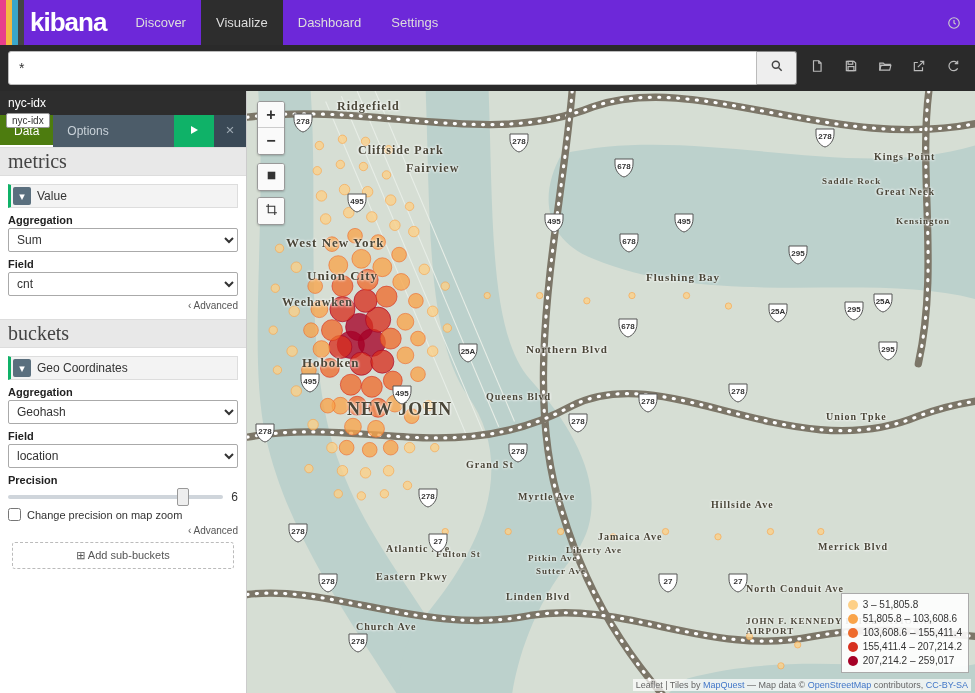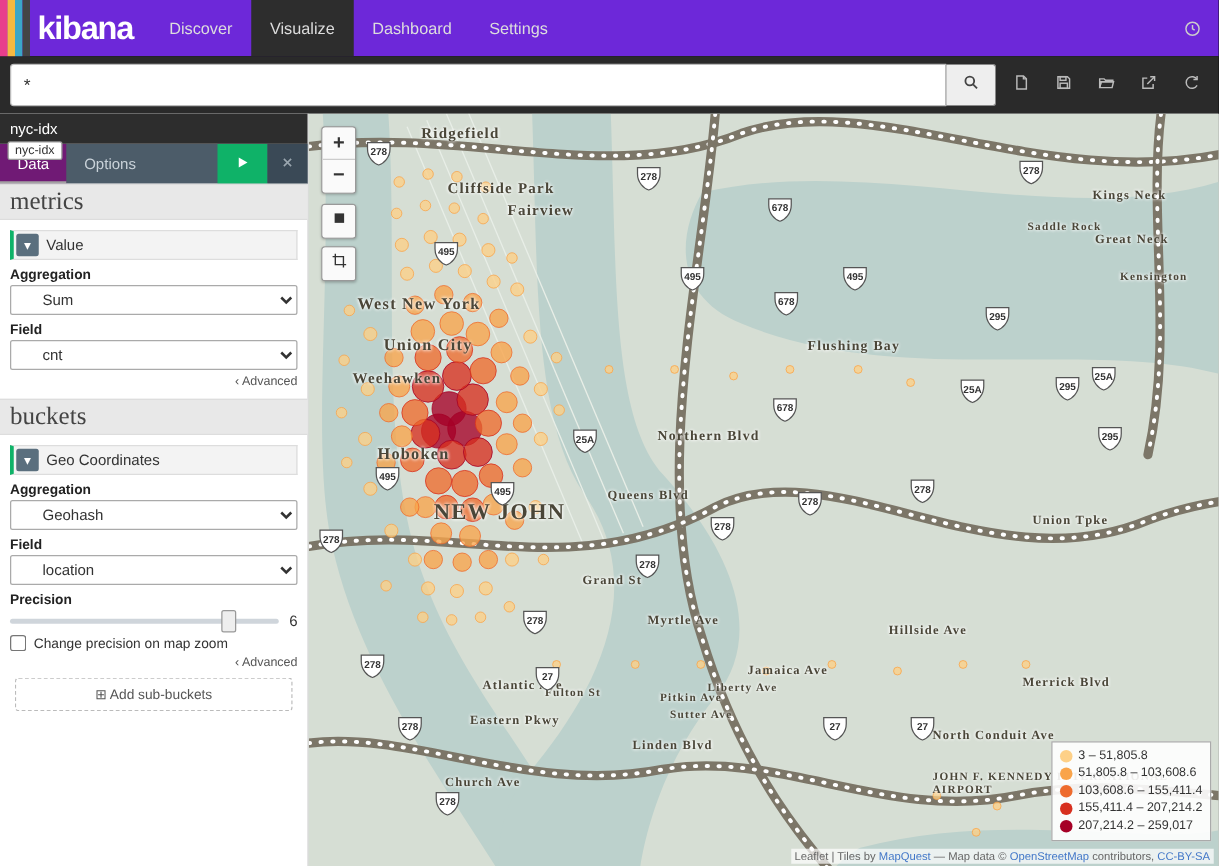--- a/index.html
+++ b/index.html
@@ -22,31 +22,31 @@
 .searchbox{flex:1;border:1px solid #bbb;border-radius:3px 0 0 3px;background:#fff;padding:0 10px;font-size:14px;color:#333;outline:none}
 .searchbtn{width:40px;border:1px solid #888;border-left:none;border-radius:0 3px 3px 0;background:#eee;display:flex;align-items:center;justify-content:center;cursor:pointer}
 .iconbtn{width:28px;height:28px;display:flex;align-items:center;justify-content:center;color:#bbb;cursor:pointer}
 
 .body{display:flex;height:602px;background:#eef0ee}
 .sidebar{width:247px;background:#fff;border-right:1px solid #ccc;display:flex;flex-direction:column;font-size:12px;color:#333}
 .idx-bar{height:24px;background:#2d2d2d;color:#fff;display:flex;align-items:center;padding:0 8px;font-size:12px;position:relative}
 .idx-tip{position:absolute;top:22px;left:6px;background:#fff;color:#333;border:1px solid #999;border-radius:2px;padding:1px 5px;font-size:10px}
 .tabrow{height:32px;background:#4c5c69;display:flex;align-items:stretch}
 .tab{padding:0 14px;line-height:32px;color:#c9d2d9;font-size:12px;cursor:pointer}
-.tab.active{background:#701a75;color:#fff;border-bottom:2px solid #a3a3a3}
+.tab.active{background:#4d7c0f;color:#fff;border-bottom:2px solid #ffffff}
 .tab-spacer{flex:1}
 .runbtn{width:40px;background:#0fb268;display:flex;align-items:center;justify-content:center;cursor:pointer}
 .canbtn{width:32px;background:#3a4956;display:flex;align-items:center;justify-content:center;cursor:pointer;color:#9aa6af}
 
 .panel{padding:4px 8px}
 .section-head{font-family:Georgia,serif;font-size:20px;color:#444;background:#e8e8e8;border-top:1px solid #ddd;border-bottom:1px solid #ddd;padding:2px 8px}
 .agg-bar{display:flex;align-items:center;background:#f3f3f3;border:1px solid #ddd;border-left:3px solid #0fb268;margin:4px 0;font-size:12px;cursor:pointer}
 .agg-toggle{width:18px;height:18px;background:#5a6f7e;color:#fff;display:flex;align-items:center;justify-content:center;margin:2px 6px 2px 2px;border-radius:2px;font-size:11px}
 .lbl{font-size:11px;font-weight:700;margin:6px 0 2px;color:#222}
-.sel{width:100%;height:24px;border:1px solid #aaa;border-radius:2px;background:#fff;padding:0 21px;font-size:12px;color:#333}
+.sel{width:100%;height:24px;border:1px solid #aaa;border-radius:2px;background:#fff;padding:0 4px;font-size:12px;color:#333}
 .adv{text-align:right;font-size:10px;color:#555;margin:4px 0;cursor:pointer}
 .slider-row{display:flex;align-items:center;gap:8px;margin:4px 0}
 .slider{flex:1;appearance:none;height:4px;background:#cfd5db;border-radius:2px;outline:none}
 .slider::-webkit-slider-thumb{appearance:none;width:12px;height:18px;background:#eee;border:1px solid #999;border-radius:2px;cursor:pointer}
 .chk-row{display:flex;align-items:center;gap:6px;font-size:11px;margin:4px 0}
 .sub-bucket{border:1px dashed #bbb;border-radius:3px;text-align:center;padding:6px;font-size:11px;color:#555;margin:6px 4px;cursor:pointer}
 
 .map{flex:1;position:relative;overflow:hidden;background:#dfe6dd}
 .map svg.layer{position:absolute;inset:0}
 .ctrl{position:absolute;left:10px;background:#fff;border:1px solid #999;border-radius:3px;box-shadow:0 1px 2px rgba(0,0,0,.2);overflow:hidden}
@@ -387,21 +387,21 @@
         <div class="map-label" style="left: 109px; top: 530px; font-size: 10px;">Church Ave</div>
         <div class="map-label" style="left: 259px; top: 500px; font-size: 10px;">Linden Blvd</div>
         <div class="map-label" style="left: 351px; top: 440px; font-size: 10px;">Jamaica Ave</div>
         <div class="map-label" style="left: 289px; top: 475px; font-size: 9px;">Sutter Ave</div>
         <div class="map-label" style="left: 281px; top: 462px; font-size: 9px;">Pitkin Ave</div>
         <div class="map-label" style="left: 319px; top: 454px; font-size: 9px;">Liberty Ave</div>
         <div class="map-label" style="left: 464px; top: 408px; font-size: 10px;">Hillside Ave</div>
         <div class="map-label" style="left: 579px; top: 320px; font-size: 10px;">Union Tpke</div>
         <div class="map-label" style="left: 571px; top: 450px; font-size: 10px;">Merrick Blvd</div>
         <div class="map-label" style="left: 499px; top: 492px; font-size: 10px;">North Conduit Ave</div>
-        <div class="map-label" style="left: 627px; top: 60px; font-size: 10px;">Kings Neck</div>
+        <div class="map-label" style="left: 627px; top: 60px; font-size: 10px;">Kings Point</div>
         <div class="map-label" style="left: 629px; top: 95px; font-size: 10px;">Great Neck</div>
         <div class="map-label" style="left: 575px; top: 85px; font-size: 9px;">Saddle Rock</div>
         <div class="map-label" style="left: 649px; top: 125px; font-size: 9px;">Kensington</div>
         <div class="map-label" style="left: 499px; top: 525px; font-size: 9px;">JOHN F. KENNEDY
 INTERNATIONAL
 AIRPORT</div>
       </div>
     <div id="map-shields">
         <div class="shield" style="left: 44px; top: 20px;"><svg width="24" height="24" viewBox="0 0 24 24">
             <path d="M3 3h18v5c0 7-5 12-9 13C8 20 3 15 3 8z" fill="#fff" stroke="#555"></path>

